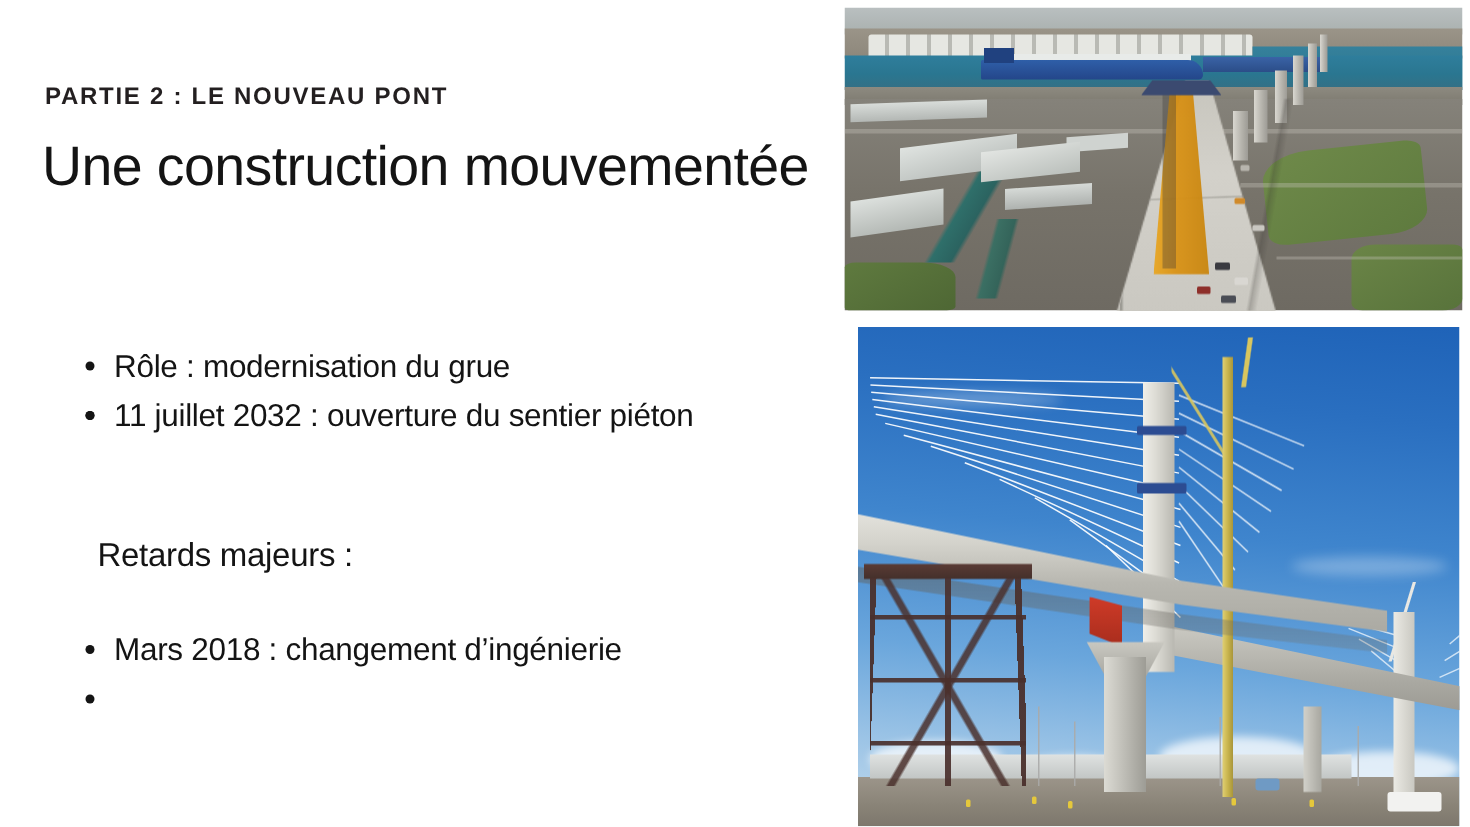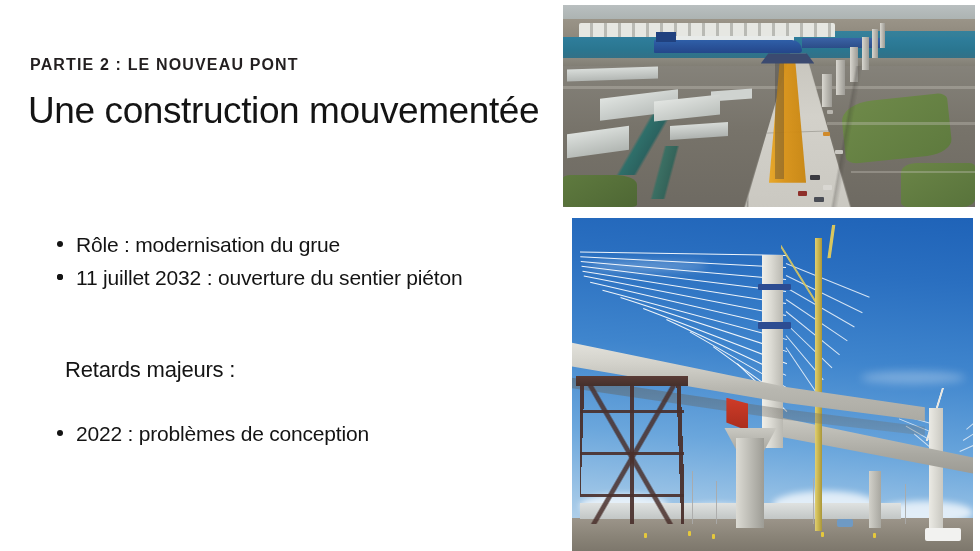--- a/index.html
+++ b/index.html
@@ -443,21 +443,24 @@
         <span class="dot"></span>
         <span>11 juillet 2032 : ouverture du sentier piéton</span>
       </li>
     </ul>
 
     <div class="subhead-2">Retards majeurs :</div>
 
     <ul class="bullets group-2">
       <li>
         <span class="dot"></span>
-        <span>2022 : problèmes de conception</span>
+        <span>Mars 2018 : changement d’ingénierie</span>
+      </li>
+      <li>
+        <span class="dot"></span>
       </li>
     </ul>
   </div>
 
   <div class="photo photo-aerial">
     <div class="ph-layer aer-sky"></div>
     <div class="ph-layer aer-farland"></div>
     <div class="ph-layer aer-tanks"></div>
     <div class="ph-layer aer-water2"></div>
     <div class="ph-layer aer-water"></div>

